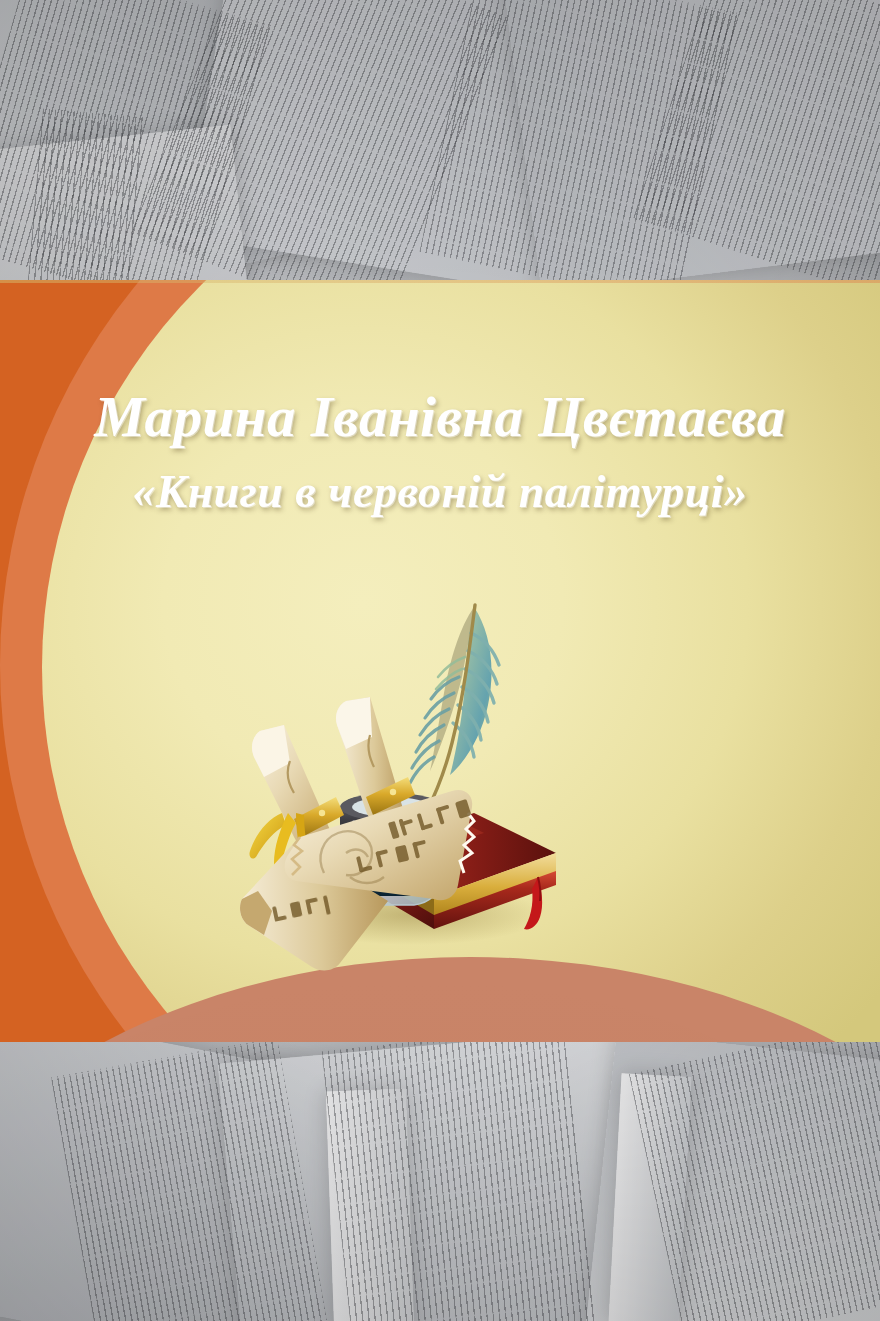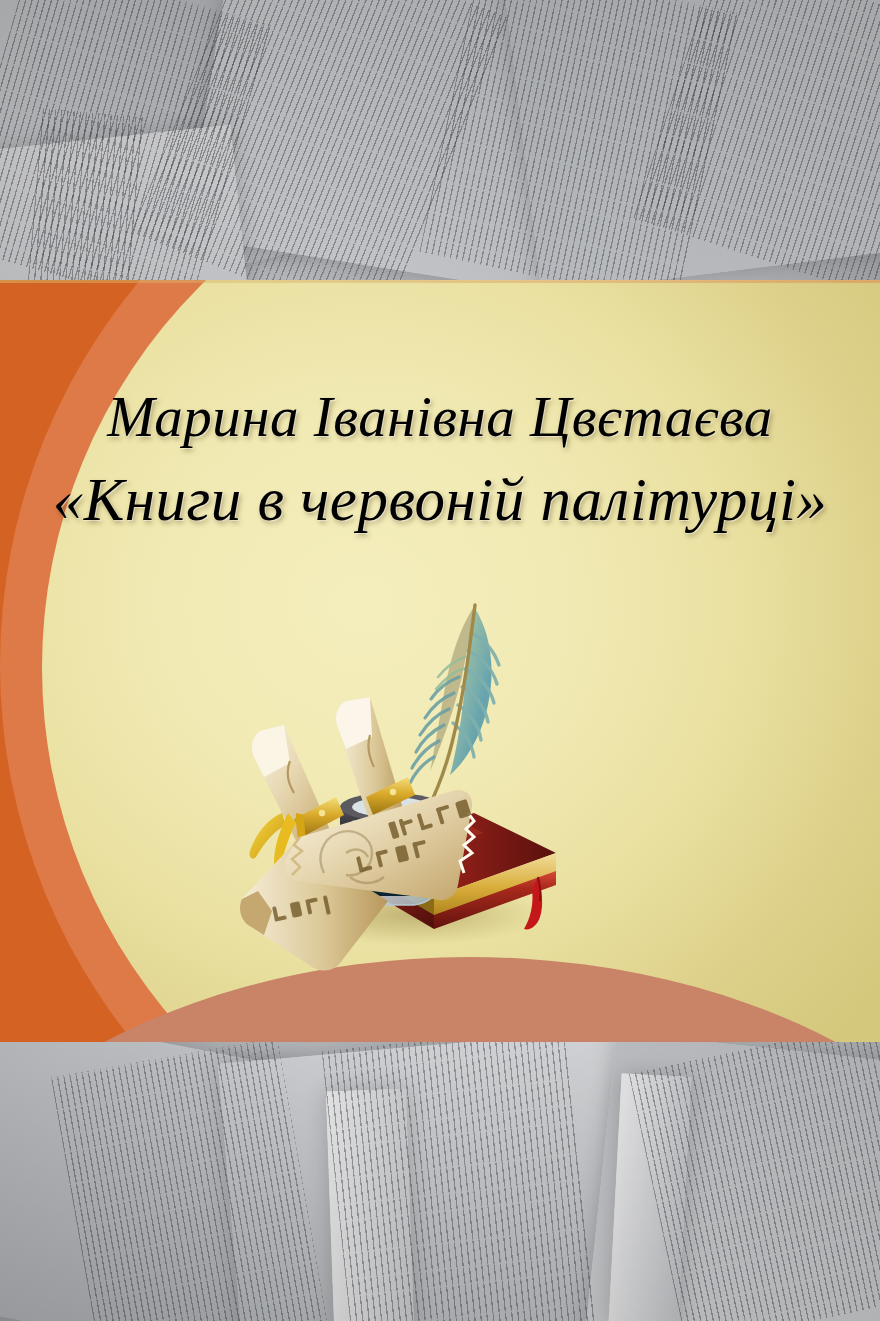--- a/index.html
+++ b/index.html
@@ -154,32 +154,32 @@
 
   
   .title-wrap {
     position: absolute;
     left: 0; top: 108px;
     width: 880px;
     text-align: center;
     z-index: 6;
   }
   .title-line {
-    color: #000000;
+    color: #ffffff;
     font-family: "Liberation Serif", "DejaVu Serif", serif;
-    font-weight: normal;
+    font-weight: bold;
     font-style: italic;
     letter-spacing: .5px;
     text-shadow:
        1px 1px 0 rgba(255,255,255,.45),
        2px 3px 5px rgba(60,40,10,.35);
     white-space: nowrap;
   }
   .title-line.l1 { font-size: 57px; line-height: 1.0; }
-  .title-line.l2 { font-size: 61px; line-height: 1.0; margin-top: 24px; text-align: center; }
+  .title-line.l2 { font-size: 46px; line-height: 1.0; margin-top: 24px; text-align: center; }
 
   
   .illus {
     position: absolute;
     left: 238px;
     top: 305px;
     width: 340px;
     height: 400px;
     z-index: 5;
   }

